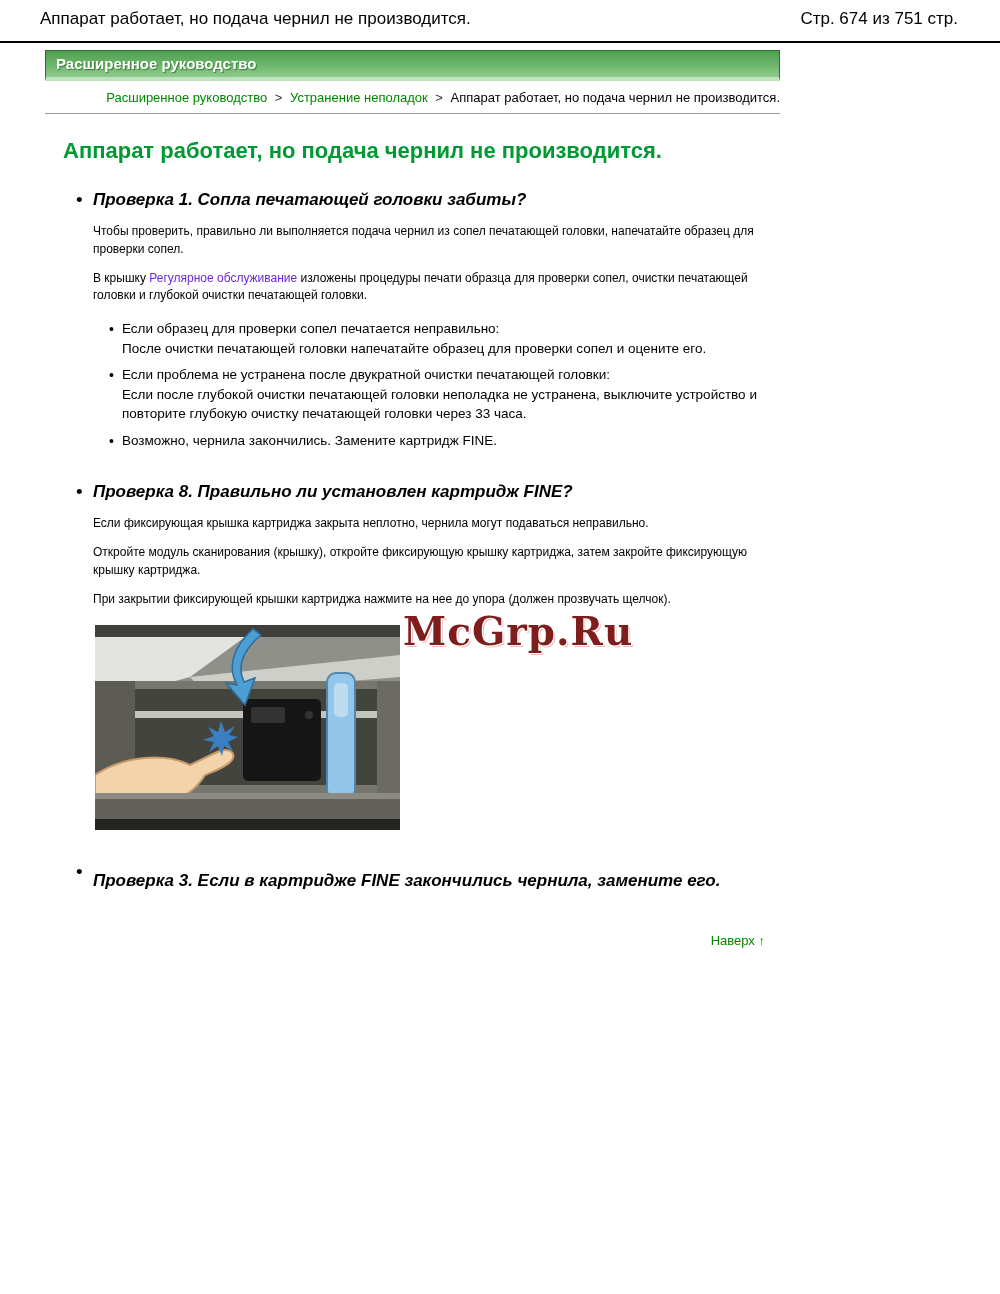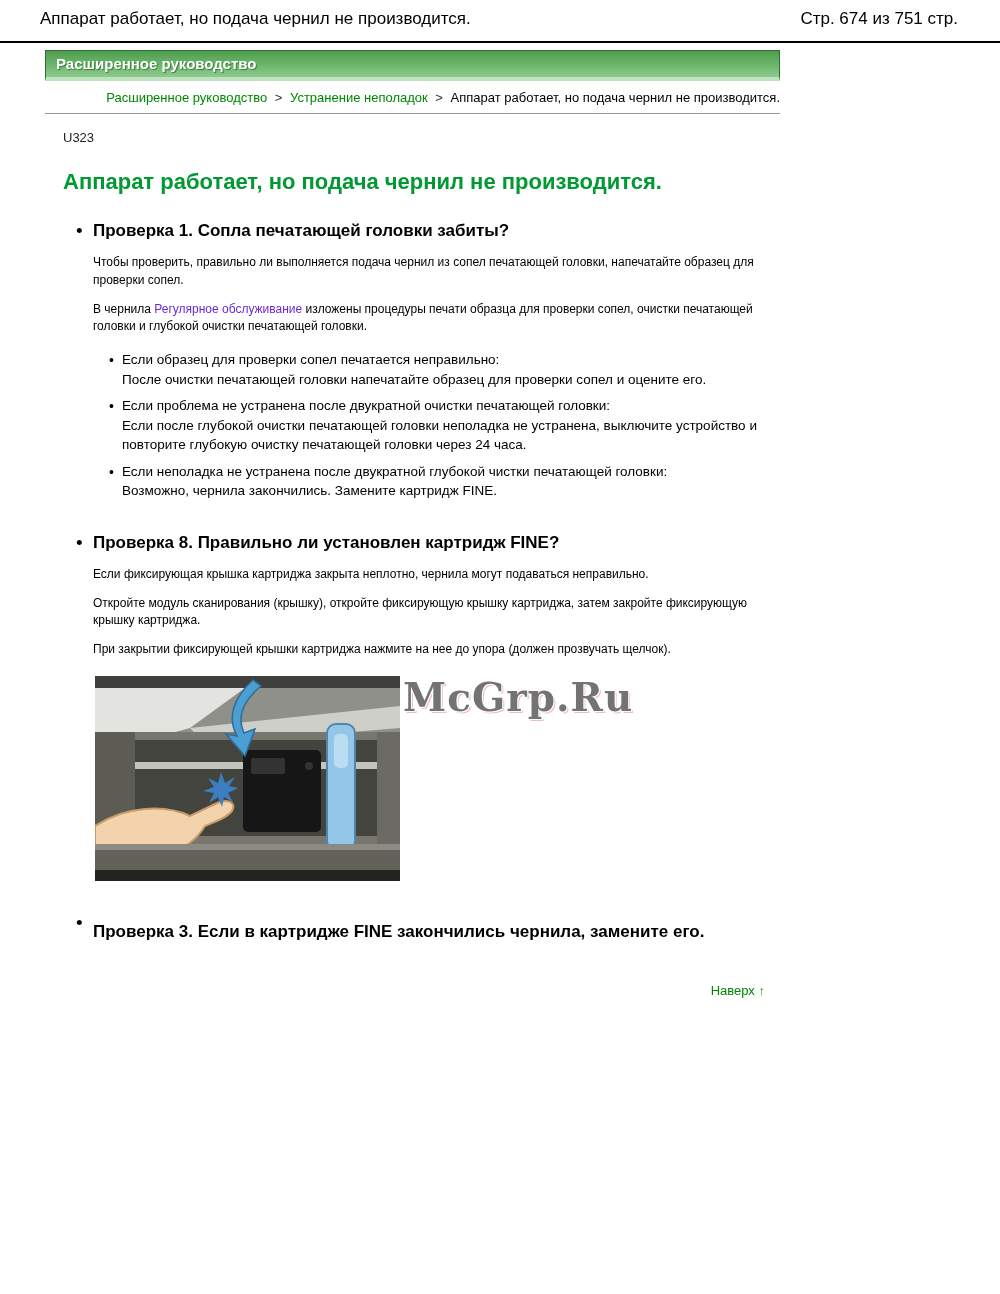--- a/index.html
+++ b/index.html
@@ -88,20 +88,21 @@
     position: absolute;
     left: -17px; top: -1px;
     font-size: 19px;
     color: #000;
   }
   h2.check-heading {
     font-size: 17px;
     font-weight: bold;
     margin: 0 0 13px 0;
     max-width: 685px;
+    font-style: italic;
   }
   h2.spread { line-height: 2.25; margin-bottom: 0; }
 
   p.body {
     font-size: 12px;
     line-height: 1.48;
     margin: 0 0 11px 0;
     max-width: 680px;
   }
 
@@ -130,27 +131,27 @@
   
   .illustration {
     margin: 17px 0 0 2px;
     width: 305px; height: 205px;
     line-height: 0;
   }
 
   
   .watermark {
     position: absolute;
-    left: 310px; top: 141px;
+    left: 310px; top: 126px;
     z-index: 5;
     font-family: "DejaVu Serif", serif;
     font-weight: bold;
     font-size: 39px;
     letter-spacing: 1px;
-    color: #737373;
+    color: #7f1d1d;
     text-shadow:
       -1px -1px 0 #fff, 1px -1px 0 #fff, -1px 1px 0 #fff, 1px 1px 0 #fff,
       2px 2px 0 #f0bcbc, 0 0 4px #ffffff;
     pointer-events: none;
   }
 
   
   .to-top {
     text-align: right;
     padding-right: 15px;
@@ -176,41 +177,39 @@
   <nav class="breadcrumb">
     <a>Расширенное руководство</a>
     <span class="sep">&gt;</span>
     <a>Устранение неполадок</a>
     <span class="sep">&gt;</span>
     <span>Аппарат работает, но подача чернил не производится.</span>
   </nav>
 
   <hr class="rule">
 
-  <div class="code">U323</div>
 
   <h1 class="page-title">Аппарат работает, но подача чернил не производится.</h1>
 
   <ul class="checks">
 
     <li class="check">
       <h2 class="check-heading">Проверка 1. Сопла печатающей головки забиты?</h2>
       <p class="body">Чтобы проверить, правильно ли выполняется подача чернил из сопел печатающей головки, напечатайте образец для проверки сопел.</p>
-      <p class="body"><span>В чернила </span><a class="link">Регулярное обслуживание</a><span> изложены процедуры печати образца для проверки сопел, очистки печатающей головки и глубокой очистки печатающей головки.</span></p>
+      <p class="body"><span>В крышку </span><a class="link">Регулярное обслуживание</a><span> изложены процедуры печати образца для проверки сопел, очистки печатающей головки и глубокой очистки печатающей головки.</span></p>
       <ul class="sub">
         <li>
           <div>Если образец для проверки сопел печатается неправильно:</div>
           <div>После очистки печатающей головки напечатайте образец для проверки сопел и оцените его.</div>
         </li>
         <li>
           <div>Если проблема не устранена после двукратной очистки печатающей головки:</div>
-          <div>Если после глубокой очистки печатающей головки неполадка не устранена, выключите устройство и повторите глубокую очистку печатающей головки через 24 часа.</div>
+          <div>Если после глубокой очистки печатающей головки неполадка не устранена, выключите устройство и повторите глубокую очистку печатающей головки через 33 часа.</div>
         </li>
         <li>
-          <div>Если неполадка не устранена после двукратной глубокой чистки печатающей головки:</div>
           <div>Возможно, чернила закончились. Замените картридж FINE.</div>
         </li>
       </ul>
     </li>
 
     <li class="check">
       <h2 class="check-heading">Проверка 8. Правильно ли установлен картридж FINE?</h2>
       <p class="body">Если фиксирующая крышка картриджа закрыта неплотно, чернила могут подаваться неправильно.</p>
       <p class="body">Откройте модуль сканирования (крышку), откройте фиксирующую крышку картриджа, затем закройте фиксирующую крышку картриджа.</p>
       <p class="body">При закрытии фиксирующей крышки картриджа нажмите на нее до упора (должен прозвучать щелчок).</p>

